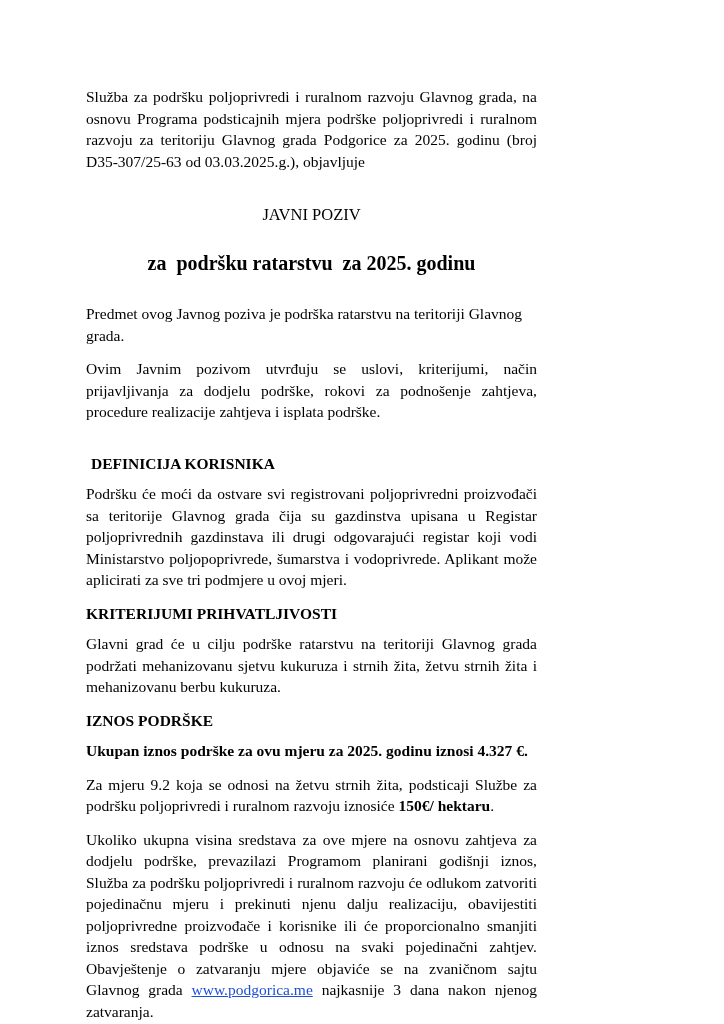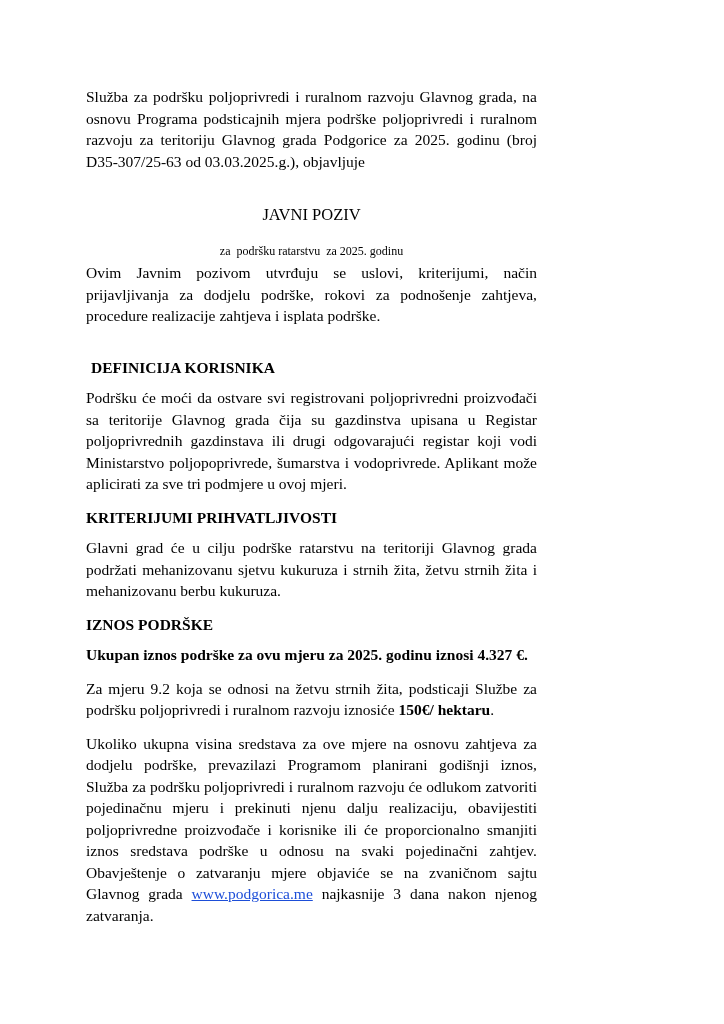--- a/index.html
+++ b/index.html
@@ -27,23 +27,23 @@
     text-align: left;
   }
   .title {
     margin: 32px 0 0 0;
     font-size: 16.5px;
     font-weight: normal;
     text-align: center;
     line-height: 22px;
   }
   .subtitle {
-    margin: 14px 0 0 0;
-    font-size: 12px;
-    font-weight: normal;
+    margin: 26px 0 0 0;
+    font-size: 20px;
+    font-weight: bold;
     text-align: center;
     line-height: 22px;
     white-space: pre-wrap;
   }
   .gap-after-title {
     margin-top: 29px;
   }
   .heading {
     margin: 12px 0 9px 0;
     font-size: 15.5px;
@@ -70,20 +70,21 @@
 <body>
 
 <div class="page">
 
   <p class="para">Služba za podršku poljoprivredi i ruralnom razvoju Glavnog grada, na osnovu Programa podsticajnih mjera podrške poljoprivredi i ruralnom razvoju za teritoriju Glavnog grada Podgorice za 2025. godinu (broj D35-307/25-63 od 03.03.2025.g.), objavljuje</p>
 
   <h1 class="title">JAVNI POZIV</h1>
 
   <h2 class="subtitle">za  podršku ratarstvu  za 2025. godinu</h2>
 
+  <p class="para no-justify gap-after-title">Predmet ovog Javnog poziva je podrška ratarstvu na teritoriji Glavnog grada.</p>
 
   <p class="para">Ovim Javnim pozivom utvrđuju se uslovi, kriterijumi, način prijavljivanja za dodjelu podrške, rokovi za podnošenje zahtjeva, procedure realizacije zahtjeva i isplata podrške.</p>
 
   <h3 class="heading gap-lg indent">DEFINICIJA KORISNIKA</h3>
 
   <p class="para">Podršku će moći da ostvare svi registrovani poljoprivredni proizvođači sa teritorije Glavnog grada čija su gazdinstva upisana u Registar poljoprivrednih gazdinstava ili drugi odgovarajući registar koji vodi Ministarstvo poljopoprivrede, šumarstva i vodoprivrede. Aplikant može aplicirati za sve tri podmjere u ovoj mjeri.</p>
 
   <h3 class="heading">KRITERIJUMI PRIHVATLJIVOSTI</h3>
 
   <p class="para">Glavni grad će u cilju podrške ratarstvu na teritoriji Glavnog grada podržati mehanizovanu sjetvu kukuruza i strnih žita, žetvu strnih žita i mehanizovanu berbu kukuruza.</p>

